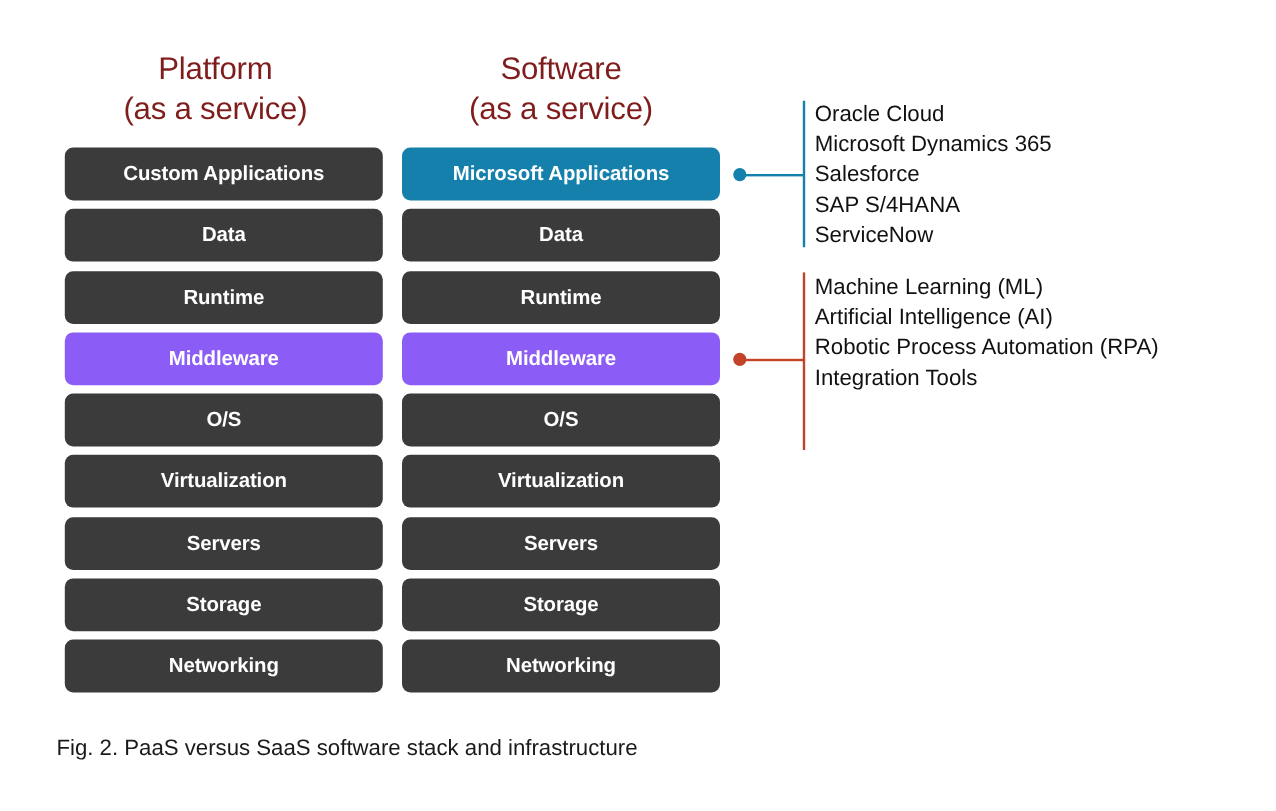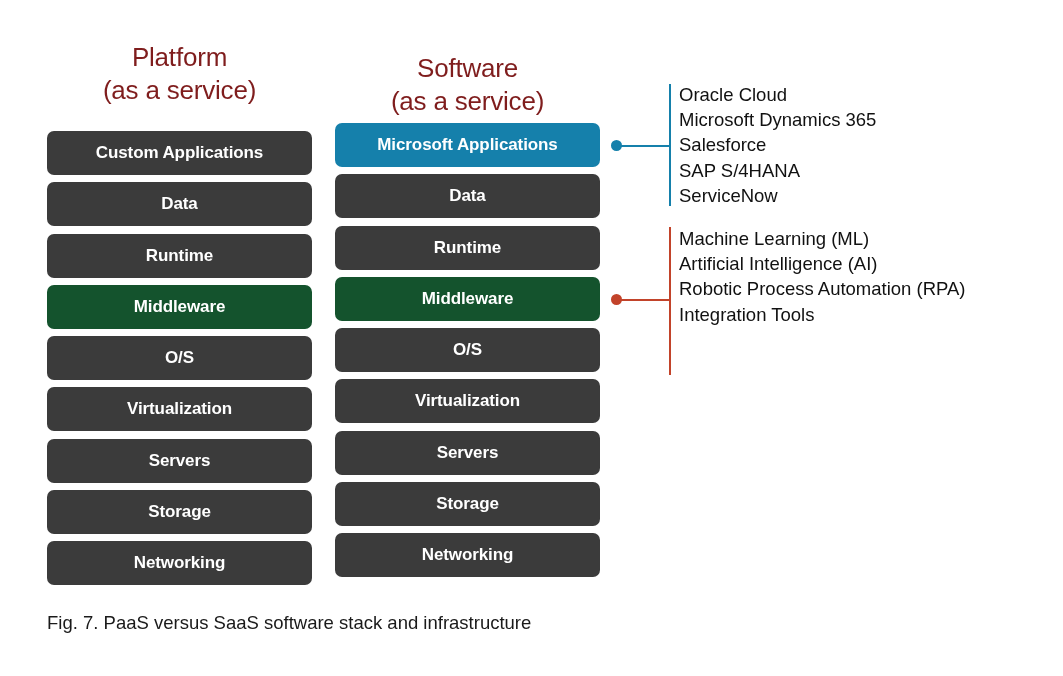--- a/index.html
+++ b/index.html
@@ -27,46 +27,46 @@
     width: 265px;
     text-align: center;
     font-size: 26px;
     font-weight: normal;
     color: #7f1d1d;
     line-height: 33px;
     letter-spacing: -0.2px;
   }
   .col-header .line2 { display: block; }
   #header-paas { left: 47px;  top: 41px; }
-  #header-saas { left: 335px; top: 52px; }
+  #header-saas { left: 335px; top: 41px; }
 
   
   .stack {
     position: absolute;
     top: 123px;
     width: 265px;
   }
-  #stack-paas { left: 47px; margin-top: 8px; }
+  #stack-paas { left: 54px; }
   #stack-saas { left: 335px; }
 
   .layer-box {
     height: 44px;
     margin-bottom: 7.3px;
     border-radius: 7px;
     display: flex;
     align-items: center;
     justify-content: center;
     color: #ffffff;
     font-size: 17px;
     font-weight: bold;
     letter-spacing: -0.1px;
     box-sizing: border-box;
   }
   .layer-box.dark  { background: #3b3b3b; }
-  .layer-box.red   { background: #14532d; }
+  .layer-box.red   { background: #8b5cf6; }
   .layer-box.blue  { background: #1580ab; }
 
   
   .ann-dot {
     position: absolute;
     width: 11px;
     height: 11px;
     border-radius: 50%;
   }
   .ann-hline {
@@ -191,15 +191,15 @@
   <div class="ann-hline red-stroke" style="left:620px; top:298.5px; width:50px;"></div>
   <div class="ann-vline red-stroke" style="left:669px; top:227px; height:148px;"></div>
 
   <div class="ann-list" style="left:679px; top:226px;">
     <div>Machine Learning (ML)</div>
     <div>Artificial Intelligence (AI)</div>
     <div>Robotic Process Automation (RPA)</div>
     <div>Integration Tools</div>
   </div>
 
-  <div id="caption">Fig. 7. PaaS versus SaaS software stack and infrastructure</div>
+  <div id="caption">Fig. 2. PaaS versus SaaS software stack and infrastructure</div>
 
 </div>
 
 </body></html>

